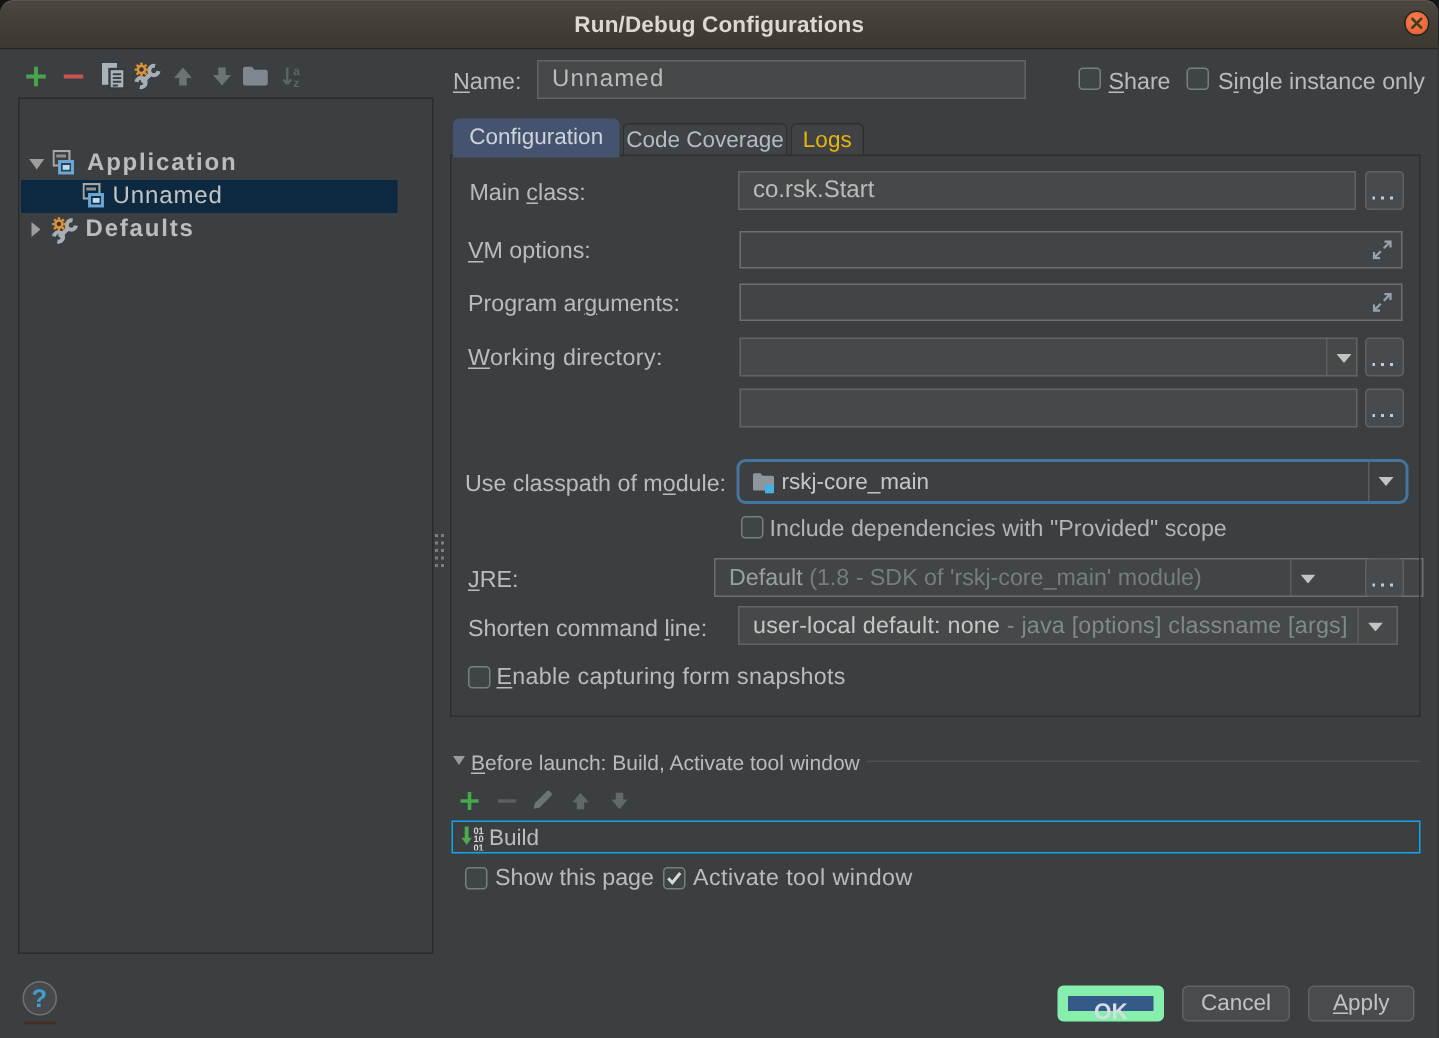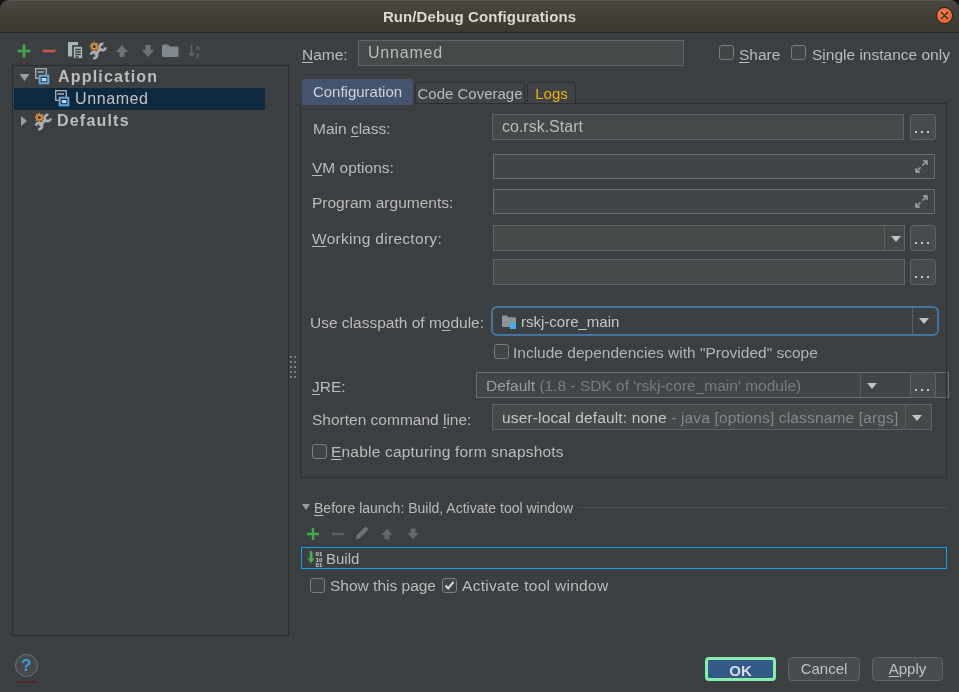--- a/index.html
+++ b/index.html
@@ -22,26 +22,26 @@
 .inp .txt { position:absolute; left:9px; top:3px; white-space:nowrap; }
 .dim { background:#414547; border-color:#6d7070; }
 .dots3 { position:absolute; width:26px; height:26px; border:1px solid #5f6264; border-radius:3px;
   background:#474b4d; }
 .dots3 i { position:absolute; left:50%; top:16px; width:15px; margin-left:-8px; height:2px;
   background:repeating-linear-gradient(90deg,#bccbd6 0 2px,transparent 2px 6px); }
 .cb { position:absolute; width:15px; height:15px; background:#3f4445; border:1px solid #7b7e7f; border-radius:3px; }
 .tab { position:absolute; font-size:15px; text-align:center; z-index:3; }
 .combo-sep { position:absolute; top:0; bottom:0; width:1px; background:#5b5e60; }
 .treebox { position:absolute; left:12px; top:65px; width:277px; height:571px; border:1px solid #2b2b2b; }
-.trow { position:absolute; left:1px; width:251px; height:22px; }
+.trow { position:absolute; left:1px; width:251px; height:22px;margin-top:32px; }
 .sel { background:#0d2940; }
 .trow .tx { position:absolute; top:2px; font-size:16px; font-weight:bold; color:#bcbcbc; letter-spacing:1.2px; }
 .btn { position:absolute; width:71px; height:24px; border-radius:4px; font-size:15px;
   text-align:center; line-height:22px; color:#c2c2c2; background:#484c4e; border:1px solid #5f6366; }
-.btn.primary { background:#345a88; border:3px solid #86efac; color:#d8dde3; font-weight:bold; }
+.btn.primary { background:#345a88; border:7px solid #86efac; color:#d8dde3; font-weight:bold; }
 svg { display:block; }
 </style>
 </head>
 <body>
 <div class="win">
   <div class="dlg"></div>
   <div class="titlebar">
     <div class="title">Run/Debug Configurations</div>
     <div class="closebtn">
         <svg width="15" height="15" viewBox="0 0 15 15" style="position:absolute;left:0;top:0">

